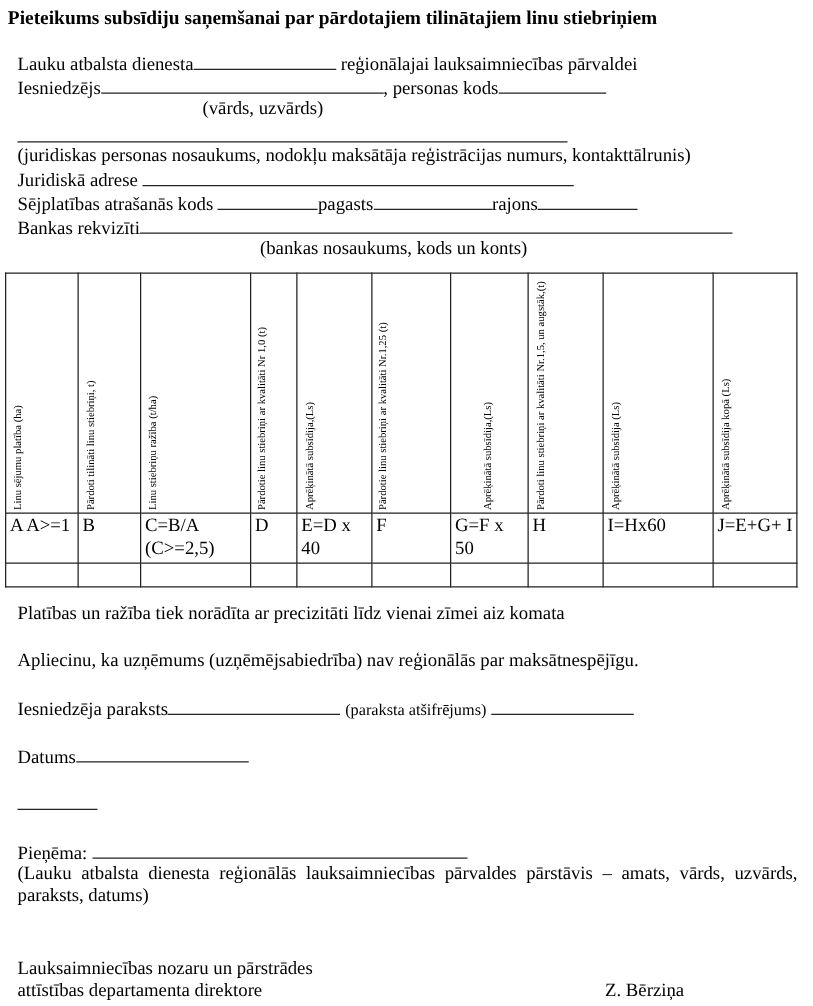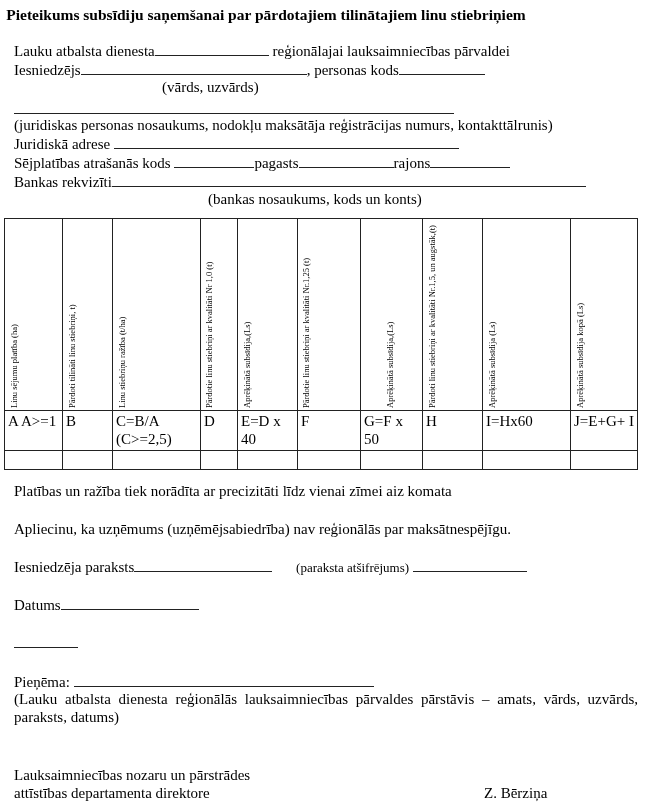--- a/index.html
+++ b/index.html
@@ -136,21 +136,21 @@
     <td></td>
   </tr>
 </tbody>
   </table>
 
 <div class="abs sig" style="top:482px;">Platības un ražība tiek norādīta ar precizitāti līdz vienai zīmei aiz komata</div>
 <div class="abs sig" style="top:520px;">Apliecinu, ka uzņēmums (uzņēmējsabiedrība) nav reģionālās par  maksātnespējīgu.</div>
 
 <div class="abs sig" style="top:557px;">
   <span>Iesniedzēja paraksts</span><span class="blank" style="width:138px;"></span>
-  <span style="font-size:13px;margin-left:20px;">(paraksta atšifrējums)</span>
+  <span style="font-size:13px;">(paraksta atšifrējums)</span>
   <span class="blank" style="width:114px;"></span>
 </div>
 
 <div class="abs sig" style="top:595px;">
   <span>Datums</span><span class="blank" style="width:138px;"></span>
 </div>
 
 <div class="abs sig" style="top:633px;">
   <span class="blank" style="width:64px;"></span>
 </div>

